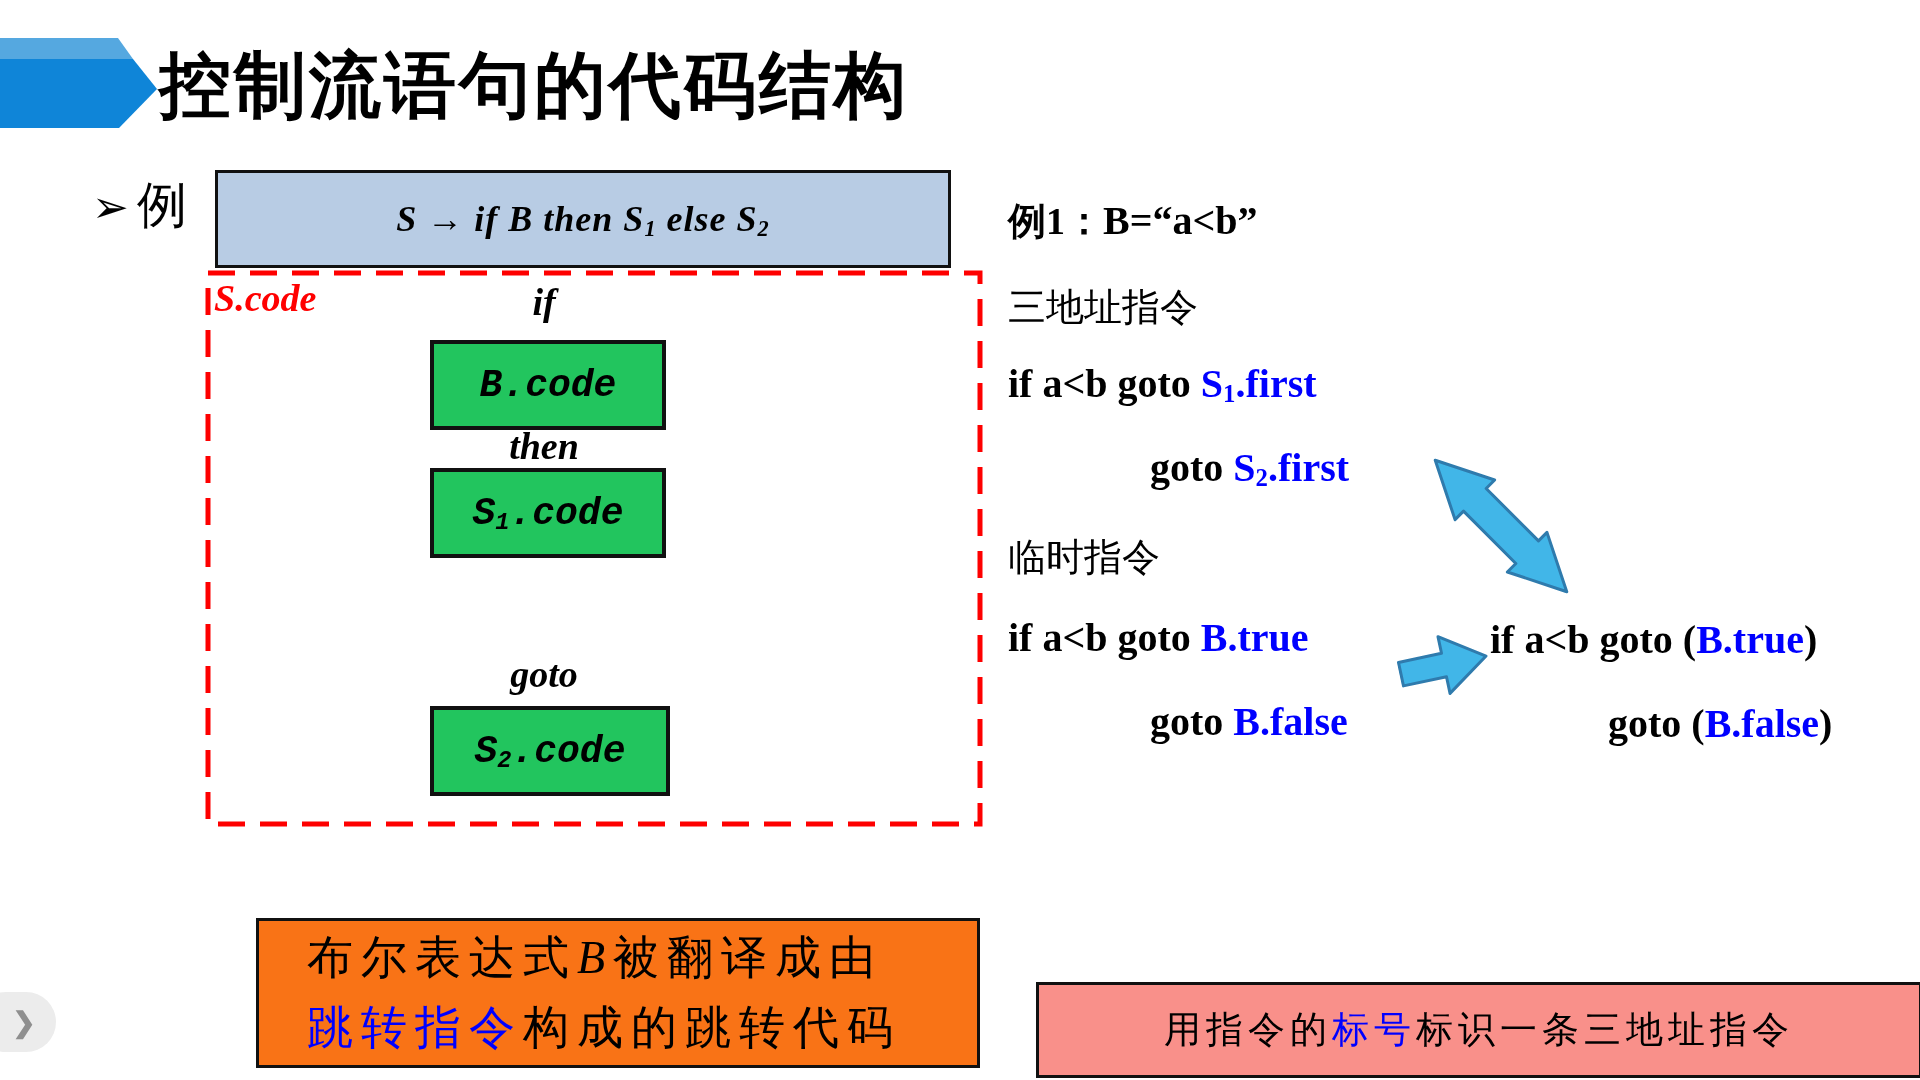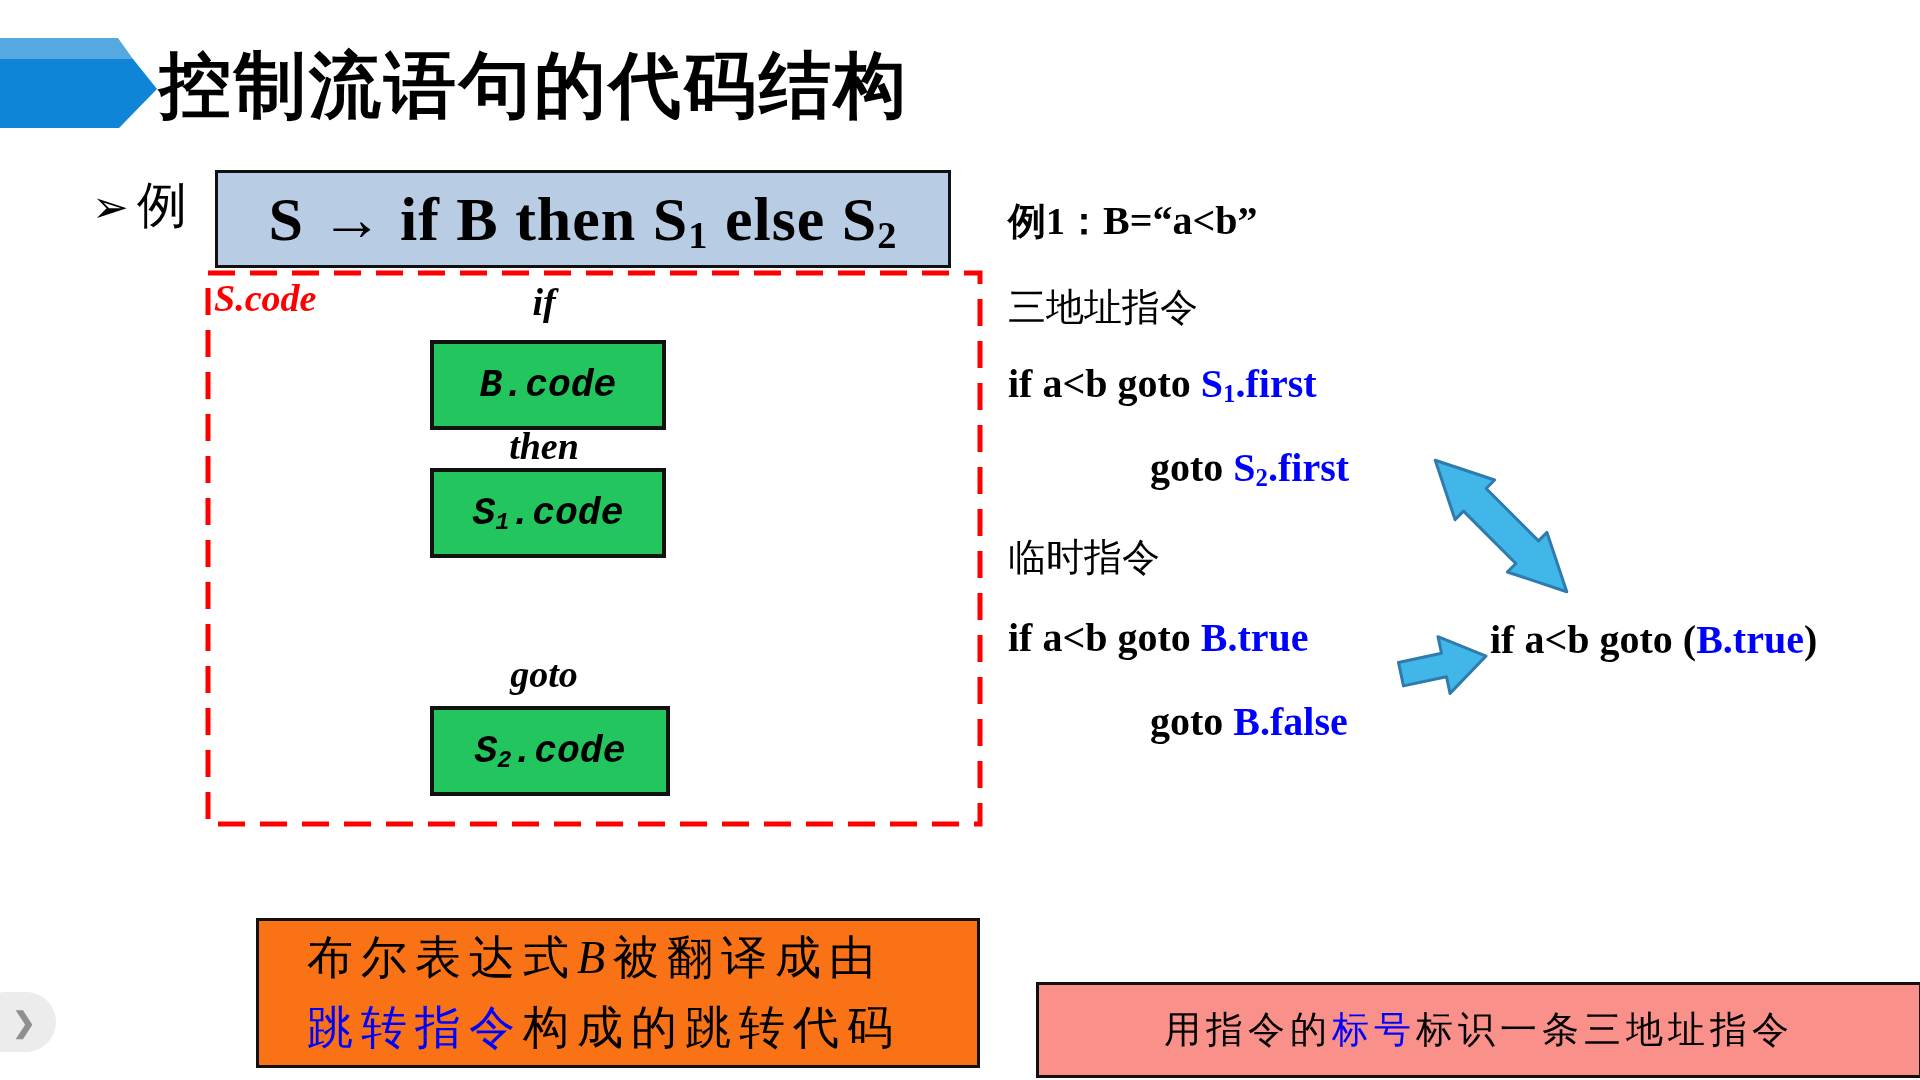--- a/index.html
+++ b/index.html
@@ -12,21 +12,21 @@
   .page-title{left:138px;top:38px;font-family:"Liberation Sans",sans-serif;
               font-weight:900;font-size:72px;letter-spacing:3px;color:#000;margin-left:21px;}
 
   
   .bullet{left:92px;top:172px;font-size:50px;color:#000;}
   .bullet .marker{font-size:44px;margin-right:8px;}
 
   
   .prod-box{left:215px;top:170px;width:730px;height:92px;background:#B8CCE4;
             border:3px solid #111;display:flex;align-items:center;justify-content:center;}
-  .prod-text{font-weight:bold;font-size:62px;color:#000;white-space:nowrap;letter-spacing:1px;}
+  .prod-text{font-style:italic;font-weight:bold;font-size:36px;color:#000;white-space:nowrap;letter-spacing:1px;}
 
   
   .scode-region{left:205px;top:270px;width:778px;height:557px;}
   .scode-label{left:214px;top:276px;font-size:38px;font-weight:bold;font-style:italic;color:#FF0000;}
 
   .kw{left:430px;width:228px;text-align:center;font-size:38px;font-weight:bold;
       font-style:italic;color:#000;}
   .code-box{left:430px;width:228px;height:82px;border:4px solid #111;background:#22c55e;
             display:flex;align-items:center;justify-content:center;
             font-size:38px;font-weight:bold;font-style:italic;color:#000;font-family:Liberation Mono, monospace;}
@@ -131,20 +131,23 @@
   </svg>
 
   <svg class="abs sm-arrow" viewBox="0 0 92 66">
     <polygon class="arrow-fill" points="2,21 46,21 46,4 89,33 46,62 46,45 2,45"></polygon>
   </svg>
 
   <div class="abs instr" style="left:1490px;top:616px">
     <span>if a&lt;b goto (</span><span class="blue">B.true</span><span>)</span>
   </div>
 
+  <div class="abs instr" style="left:1608px;top:700px">
+    <span>goto (</span><span class="blue">B.false</span><span>)</span>
+  </div>
 
   <div class="abs note-bool">
     <div class="line">
       <span>布尔表达式</span><span class="note-b-italic">B</span><span>被翻译成由</span>
     </div>
     <div class="line">
       <span class="blue">跳转指令</span><span>构成的跳转代码</span>
     </div>
   </div>
 

